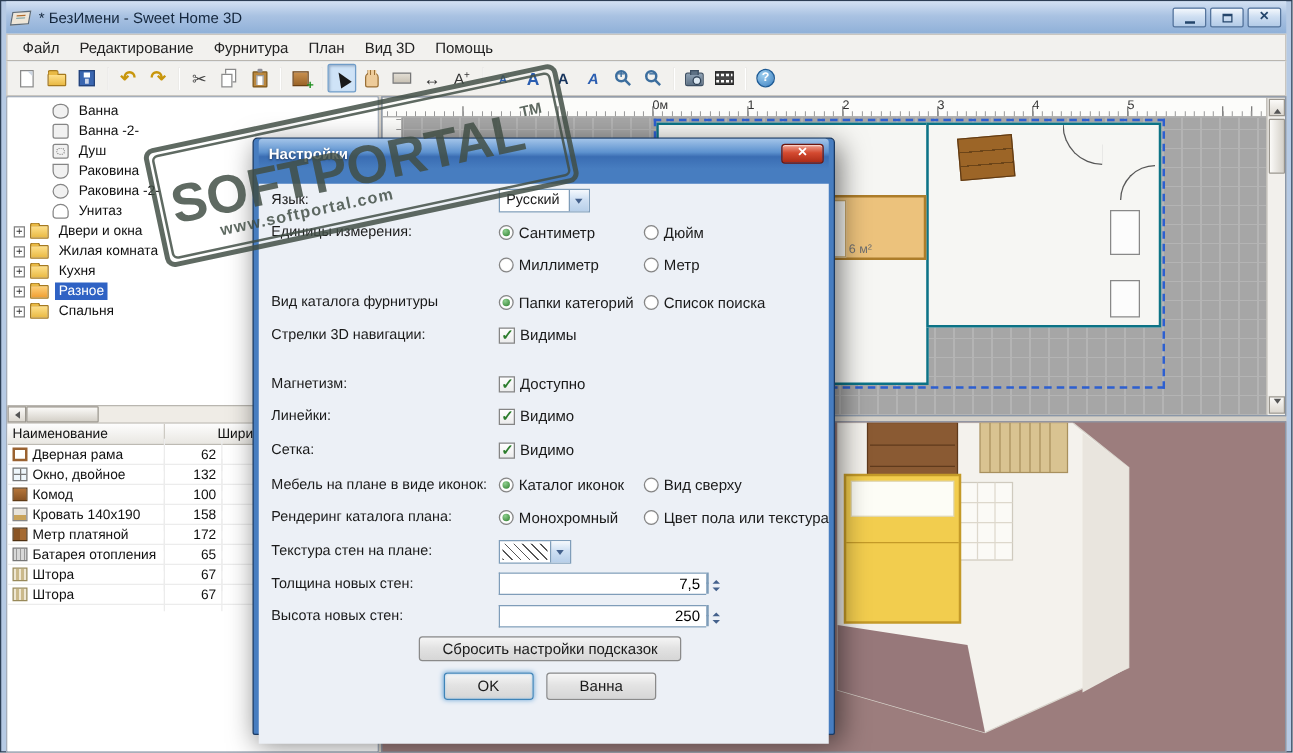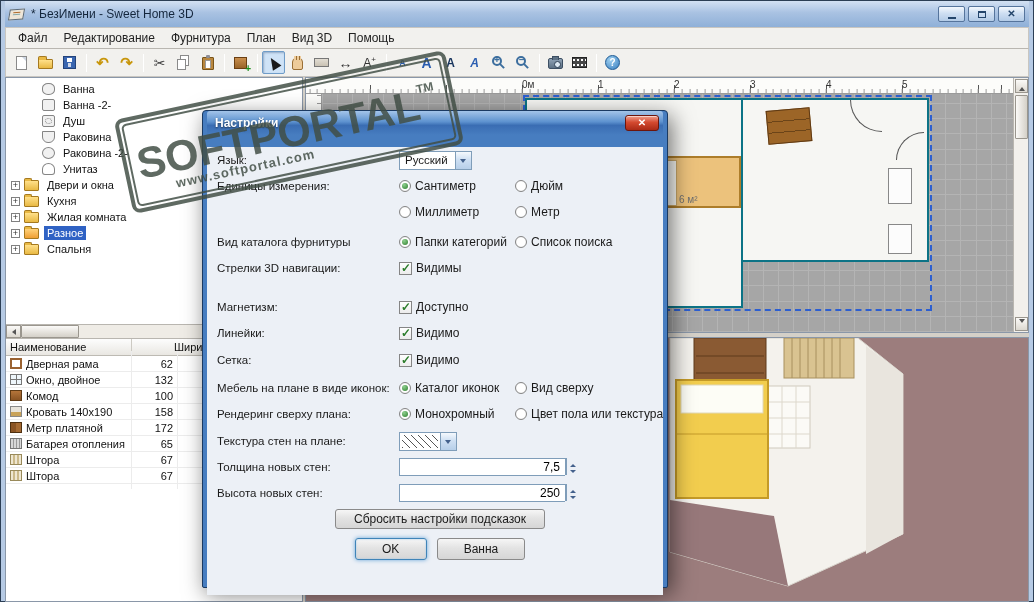--- a/index.html
+++ b/index.html
@@ -360,26 +360,26 @@
             <span class="tlabel">Унитаз</span>
           </div>
           <div class="titem lvl0">
             <span class="exp plus"></span>
             <span class="fol"></span>
             <span class="tlabel">Двери и окна</span>
           </div>
           <div class="titem lvl0">
             <span class="exp plus"></span>
             <span class="fol"></span>
-            <span class="tlabel">Кухня</span>
+            <span class="tlabel">Жилая комната</span>
           </div>
           <div class="titem lvl0">
             <span class="exp plus"></span>
             <span class="fol"></span>
-            <span class="tlabel">Жилая комната</span>
+            <span class="tlabel">Кухня</span>
           </div>
           <div class="titem lvl0 sel">
             <span class="exp plus"></span>
             <span class="fol"></span>
             <span class="tlabel">Разное</span>
           </div>
           <div class="titem lvl0">
             <span class="exp plus"></span>
             <span class="fol"></span>
             <span class="tlabel">Спальня</span>
@@ -637,21 +637,21 @@
         </div>
         <div class="dcol2">
           <span class="opt">
             <span class="radio"></span>
             <span class="optlab">Вид сверху</span>
           </span>
         </div>
       </div>
 
       <div class="drow">
-        <span class="dlabel">Рендеринг сверху плана:</span>
+        <span class="dlabel">Рендеринг каталога плана:</span>
         <div class="dcol1">
           <span class="opt">
             <span class="radio on"></span>
             <span class="optlab">Монохромный</span>
           </span>
         </div>
         <div class="dcol2">
           <span class="opt">
             <span class="radio"></span>
             <span class="optlab">Цвет пола  или текстура</span>

